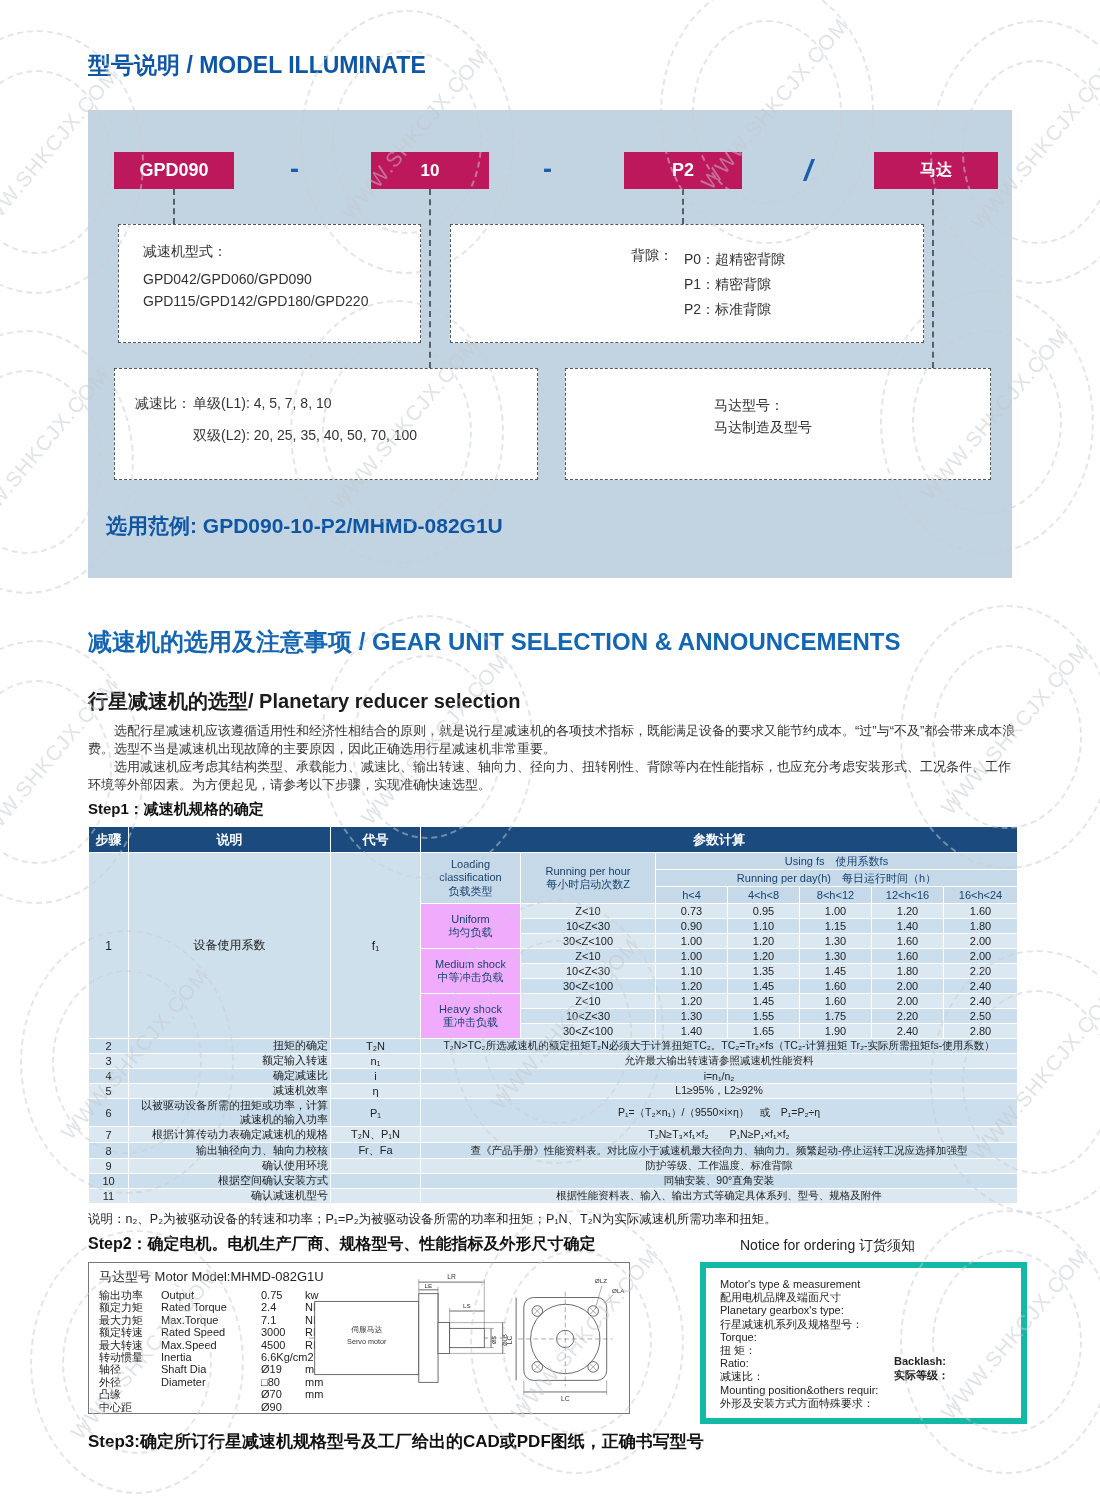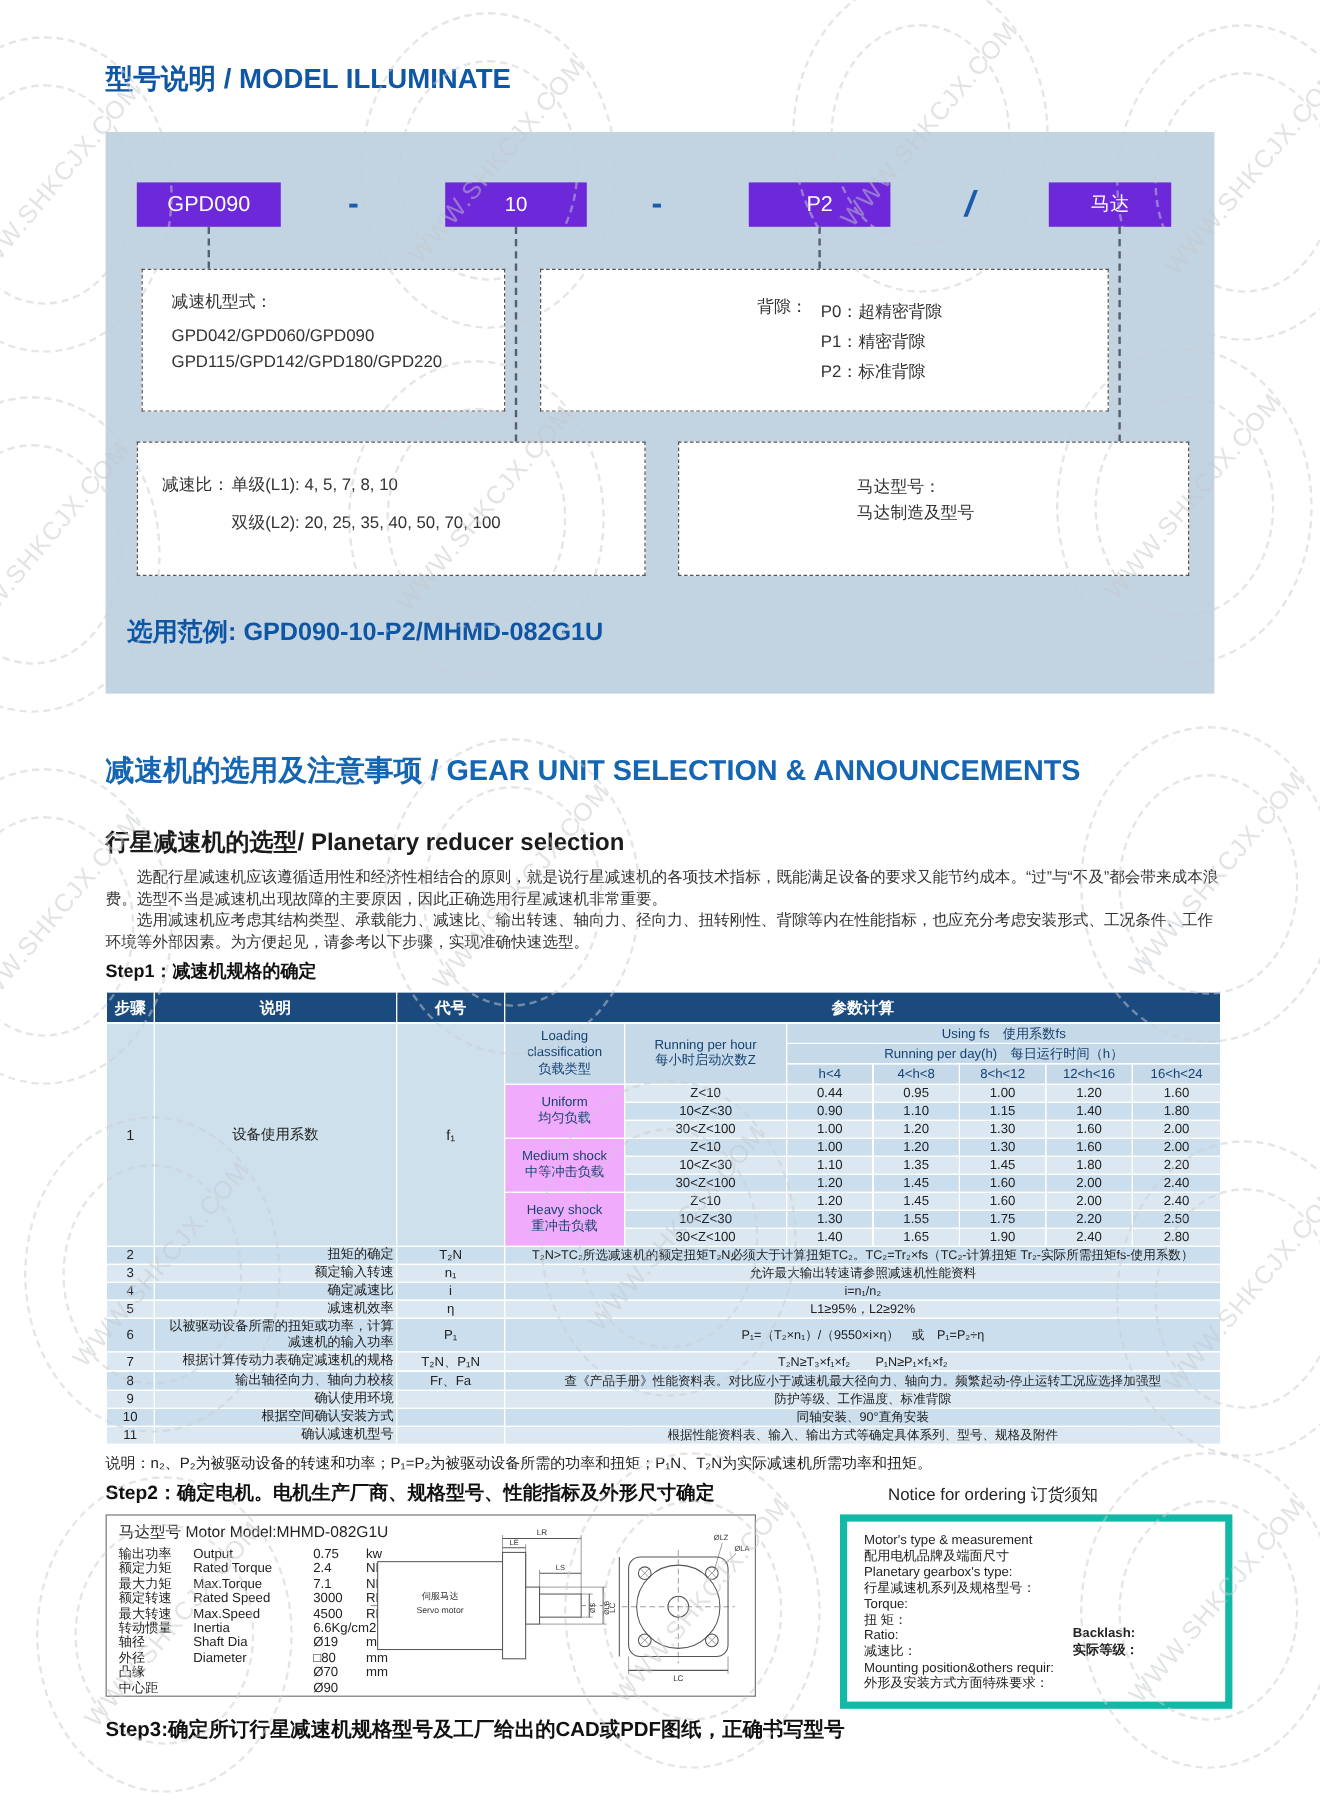--- a/index.html
+++ b/index.html
@@ -8,21 +8,21 @@
   
   .wm{position:absolute;width:220px;height:270px;pointer-events:none;z-index:6;opacity:.5;}
   .wm .ring{position:absolute;border:2px dashed #c9ced3;border-radius:50%;}
   .wm .r1{left:0;top:0;width:210px;height:260px;}
   .wm .r2{left:32px;top:40px;width:146px;height:180px;}
   .wm .wm-text{position:absolute;left:10px;top:118px;width:200px;text-align:center;
         transform:rotate(-50deg);color:#c4c9cd;font-size:21px;letter-spacing:1px;}
   
   .h1{position:absolute;left:88px;top:50px;font-size:23px;font-weight:bold;color:#0f57a5;z-index:3;}
   .panel{position:absolute;left:88px;top:110px;width:924px;height:468px;background:#c2d3e2;z-index:2;}
-  .chip{position:absolute;top:42px;height:37px;background:#6d28d9;color:#fff;font-weight:normal;
+  .chip{position:absolute;top:42px;height:37px;background:#be185d;color:#fff;font-weight:bold;
         display:flex;align-items:center;justify-content:center;}
   .sep{position:absolute;top:44px;color:#1a5dac;font-weight:bold;font-size:27px;}
   .conn{position:absolute;width:0;border-left:2px dashed #55606b;}
   .dbox{position:absolute;background:#fff;border:1.5px dashed #555;font-size:14px;color:#333;}
   .ex{position:absolute;left:18px;top:402px;font-size:21px;font-weight:bold;color:#0e56a4;}
   
   .h2{position:absolute;left:88px;top:626px;font-size:24px;font-weight:bold;color:#1465b2;z-index:3;}
   .h3{position:absolute;left:88px;top:688px;font-size:20px;font-weight:bold;color:#1b1b1b;z-index:3;}
   .paras{position:absolute;left:88px;top:722px;width:930px;font-size:13px;line-height:18px;color:#333;z-index:3;}
   .paras p{margin:0;}
@@ -150,21 +150,21 @@
 
   <div class="h1">型号说明 / MODEL ILLUMINATE</div>
 
   <div class="panel">
     <div class="chip" style="left:26px;width:120px;font-size:18px;">GPD090</div>
     <div class="sep" style="left:202px;">-</div>
     <div class="chip" style="left:283px;width:118px;font-size:17px;">10</div>
     <div class="sep" style="left:455px;">-</div>
     <div class="chip" style="left:536px;width:118px;font-size:18px;">P2</div>
     <div class="sep" style="left:716px;font-size:30px;font-style:italic;">/</div>
-    <div class="chip" style="left:786px;width:102px;font-size:16px;">马达</div>
+    <div class="chip" style="left:786px;width:124px;font-size:16px;">马达</div>
 
     <div class="conn" style="left:85px;top:79px;height:35px;"></div>
     <div class="conn" style="left:341px;top:79px;height:179px;"></div>
     <div class="conn" style="left:594px;top:79px;height:35px;"></div>
     <div class="conn" style="left:844px;top:79px;height:179px;"></div>
 
     <div class="dbox" style="left:30px;top:114px;width:301px;height:117px;">
       <div style="position:absolute;left:24px;top:18px;">减速机型式：</div>
       <div style="position:absolute;left:24px;top:46px;">GPD042/GPD060/GPD090</div>
       <div style="position:absolute;left:24px;top:68px;">GPD115/GPD142/GPD180/GPD220</div>
@@ -242,21 +242,21 @@
             <td class="c-day">h&lt;4</td>
             <td class="c-day">4&lt;h&lt;8</td>
             <td class="c-day">8&lt;h&lt;12</td>
             <td class="c-day">12&lt;h&lt;16</td>
             <td class="c-day">16&lt;h&lt;24</td>
           </tr>
           <tr>
             <td class="c-grp" rowspan="3">Uniform
 均匀负载</td>
             <td class="c-val lt">Z&lt;10</td>
-            <td class="c-val lt">0.44</td>
+            <td class="c-val lt">0.73</td>
             <td class="c-val lt">0.95</td>
             <td class="c-val lt">1.00</td>
             <td class="c-val lt">1.20</td>
             <td class="c-val lt">1.60</td>
           </tr>
           <tr>
             <td class="c-val dk">10&lt;Z&lt;30</td>
             <td class="c-val dk">0.90</td>
             <td class="c-val dk">1.10</td>
             <td class="c-val dk">1.15</td>

